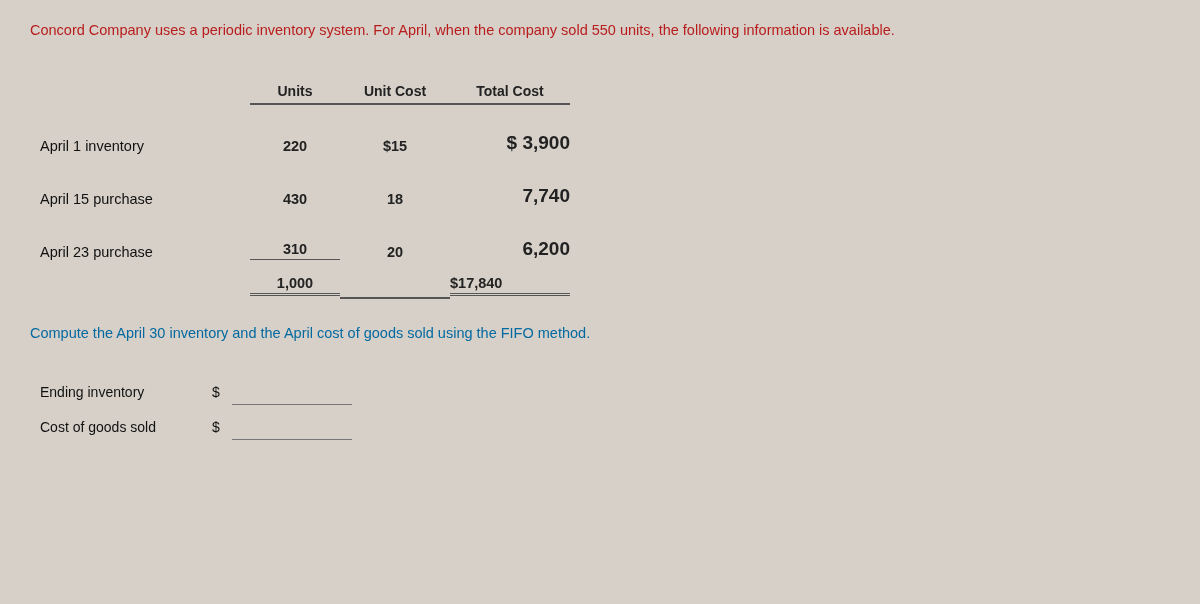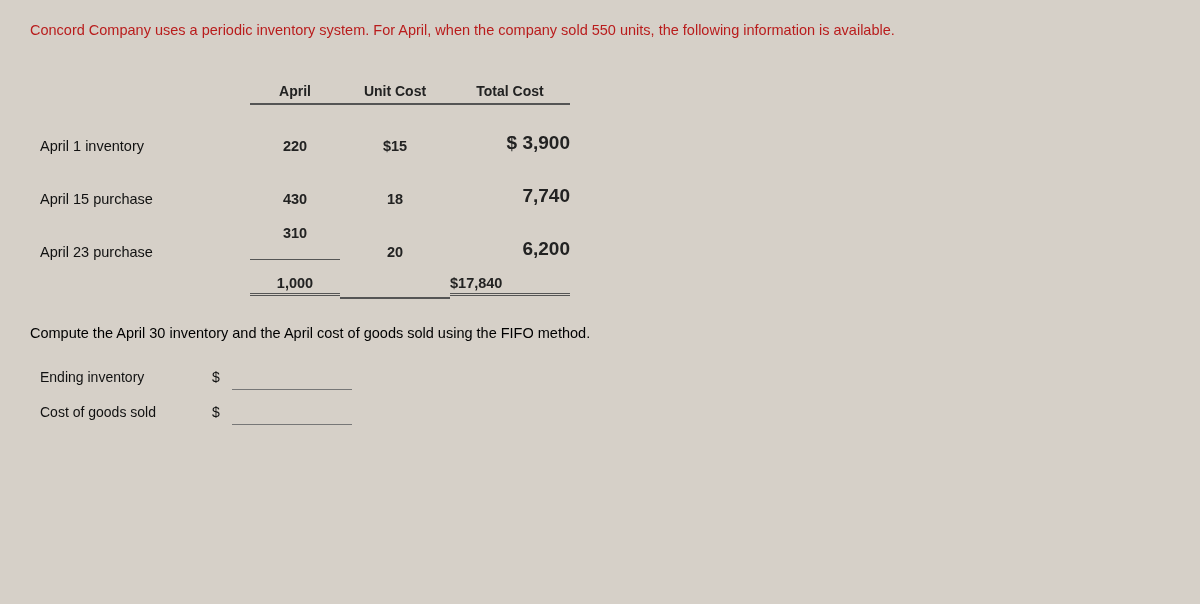--- a/index.html
+++ b/index.html
@@ -96,21 +96,21 @@
 
     .data-row .col-total-cost {
       text-align: right;
       font-size: 19px;
       border-bottom: none;
       padding-bottom: 0;
     }
 
     .row-april23 .col-units {
       border-bottom: 1px solid #555;
-      padding-bottom: 18px;
+      padding-bottom: 2px;
     }
 
     .totals-row {
       display: flex;
       align-items: center;
       padding-top: 4px;
     }
 
     .totals-row .col-label {
       width: 210px;
@@ -131,22 +131,22 @@
     .totals-row .col-total-cost {
       width: 120px;
       text-align: left;
       font-size: 14.5px;
       border-bottom: 3px double #555;
       padding-bottom: 2px;
     }
 
     .compute-text {
       font-size: 14.5px;
-      color: #000000;
-      margin-bottom: 24px;
+      color: #0369a1;
+      margin-bottom: 39px;
       line-height: 1.5;
     }
 
     .input-section {
       display: flex;
       flex-direction: column;
       gap: 14px;
       margin-left: 10px;
     }
 
@@ -179,21 +179,21 @@
   </style>
 </head>
 <body>
 
 <p class="intro-text">Concord Company uses a periodic inventory system. For April, when the company sold 550 units, the following information is available.</p>
 
 <div class="inventory-table">
 
   <div class="table-header-row">
     <div class="col-label"></div>
-    <div class="col-units">April</div>
+    <div class="col-units">Units</div>
     <div class="col-unit-cost">Unit Cost</div>
     <div class="col-total-cost">Total Cost</div>
   </div>
 
   <div class="data-row">
     <div class="col-label">April 1 inventory</div>
     <div class="col-units">220</div>
     <div class="col-unit-cost">$15</div>
     <div class="col-total-cost">$ 3,900</div>
   </div>

